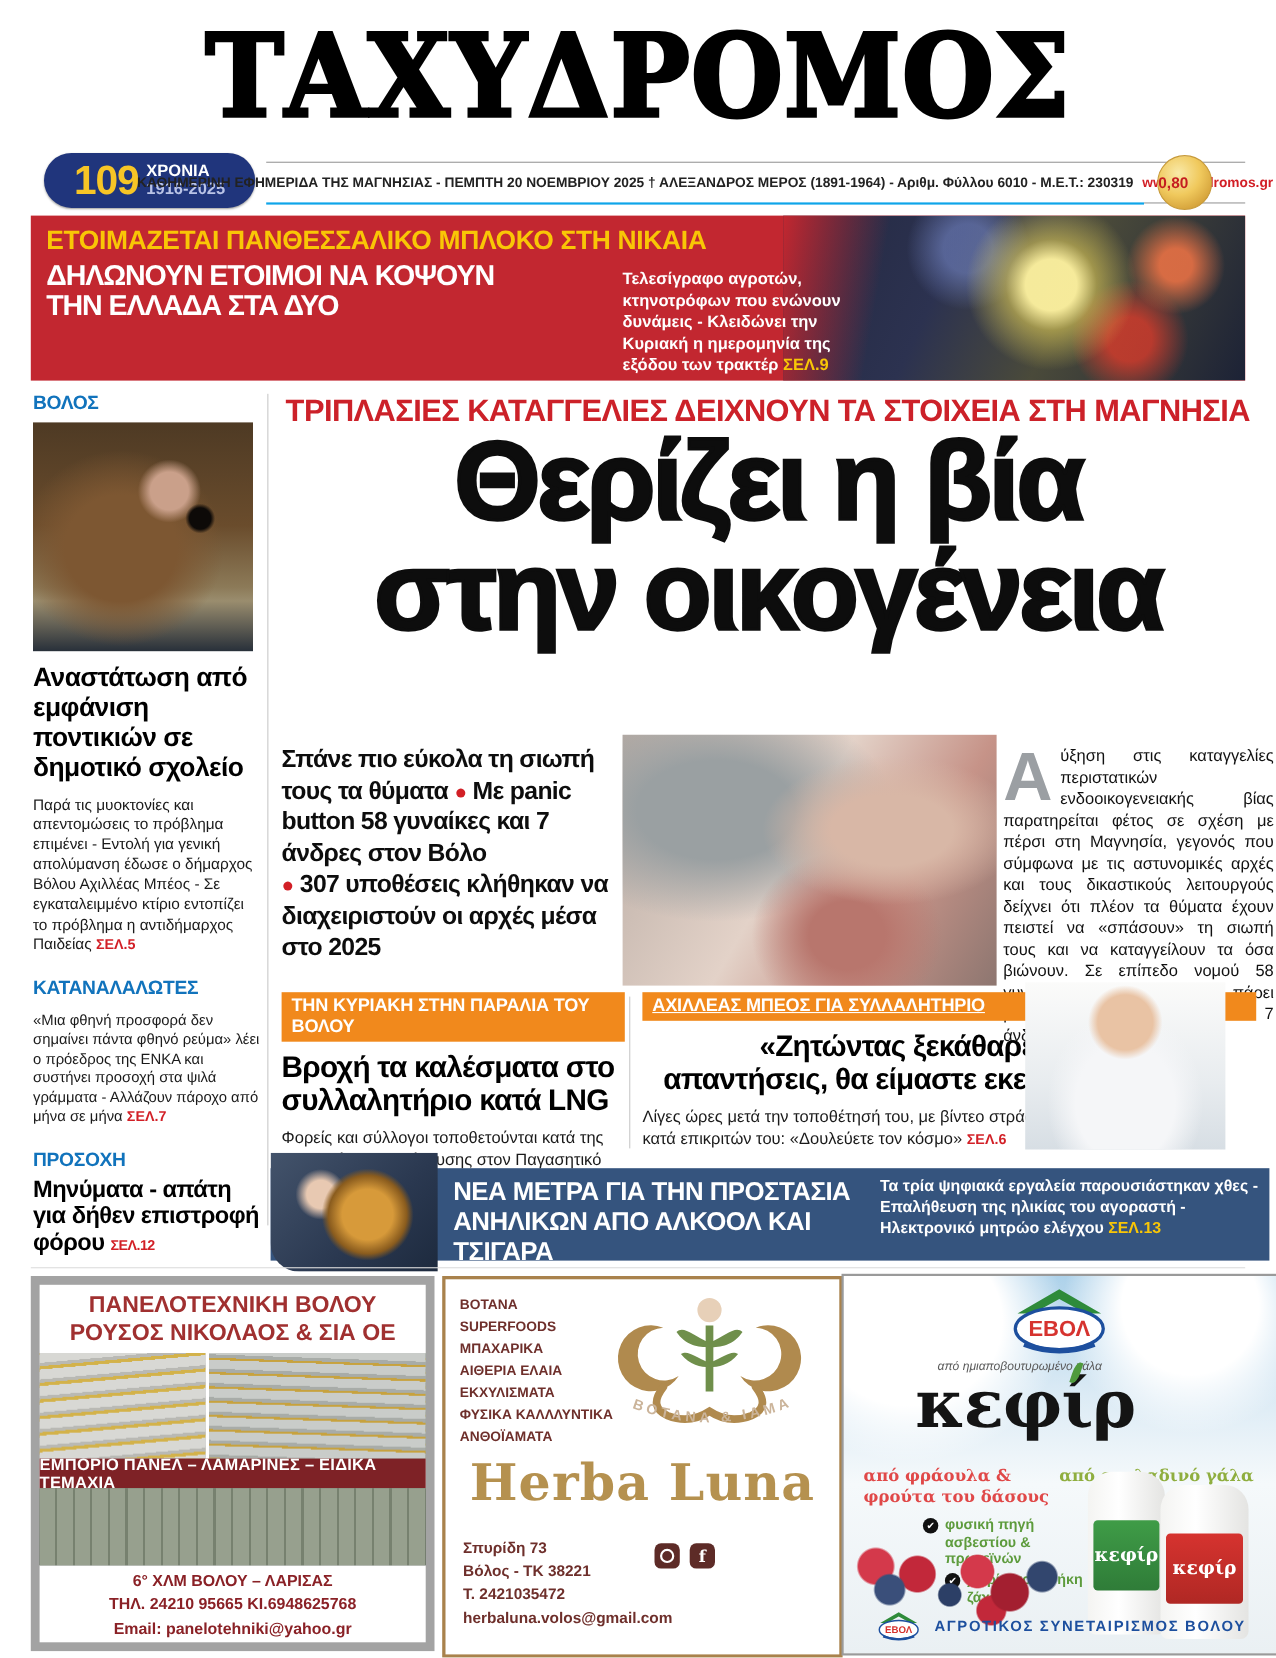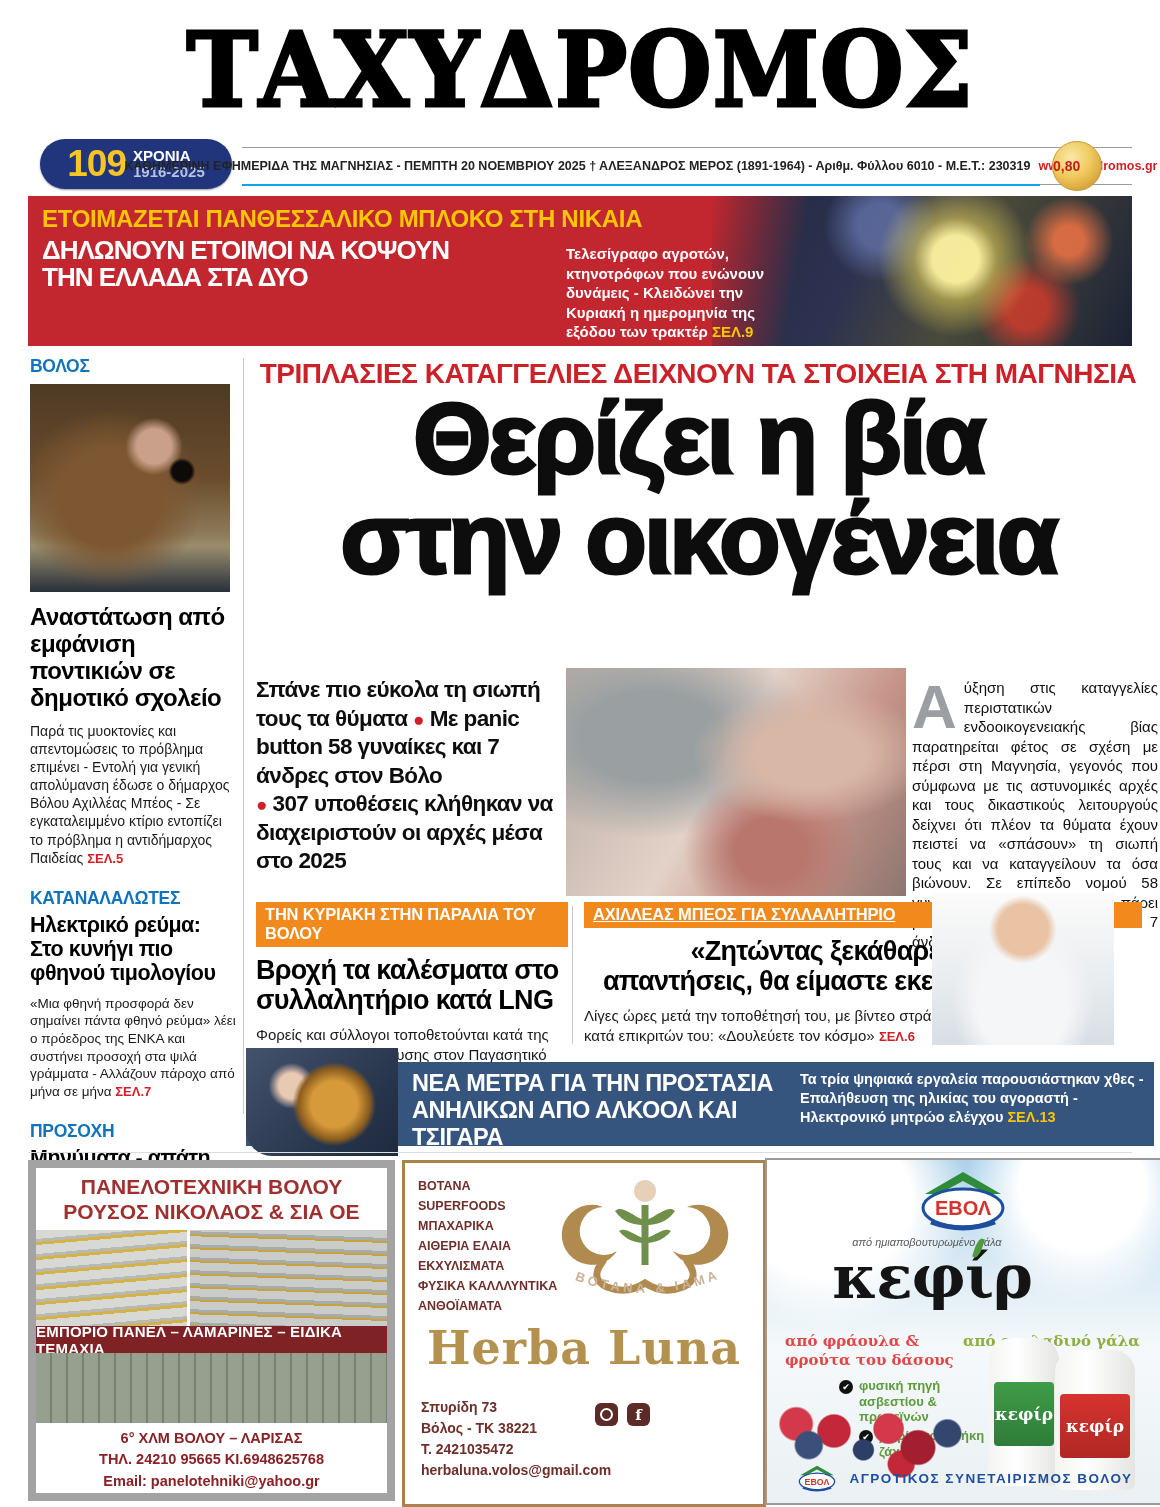--- a/index.html
+++ b/index.html
@@ -217,21 +217,20 @@
   <div class="abs left-col">
     <div class="kicker-blue">ΒΟΛΟΣ</div>
     <div class="mouse-photo"></div>
     <div class="lc-h1">Αναστάτωση από εμφάνιση ποντικιών σε δημοτικό σχολείο</div>
     <div class="lc-body">
       <span>Παρά τις μυοκτονίες και απεντομώσεις το πρόβλημα επιμένει - Εντολή για γενική απολύμανση έδωσε ο δήμαρχος Βόλου Αχιλλέας Μπέος - Σε εγκαταλειμμένο κτίριο εντοπίζει το πρόβλημα η αντιδήμαρχος Παιδείας</span>
       <span class="ref-red">ΣΕΛ.5</span>
     </div>
     <div class="lc-gap"></div>
     <div class="kicker-blue">ΚΑΤΑΝΑΛΑΛΩΤΕΣ</div>
-    <div class="lc-h2">Ηλεκτρικό ρεύμα: Στο κυνήγι πιο φθηνού τιμολογίου</div>
     <div class="lc-body" style="font-size:13.5px">
       <span>«Μια φθηνή προσφορά δεν σημαίνει πάντα φθηνό ρεύμα» λέει ο πρόεδρος της ΕΝΚΑ και συστήνει προσοχή στα ψιλά γράμματα - Αλλάζουν πάροχο από μήνα σε μήνα</span>
       <span class="ref-red">ΣΕΛ.7</span>
     </div>
     <div class="lc-gap"></div>
     <div class="kicker-blue">ΠΡΟΣΟΧΗ</div>
     <div class="lc-h2">
       <span>Μηνύματα - απάτη για δήθεν επιστροφή φόρου</span>
       <span class="ref-red">ΣΕΛ.12</span>
     </div>

